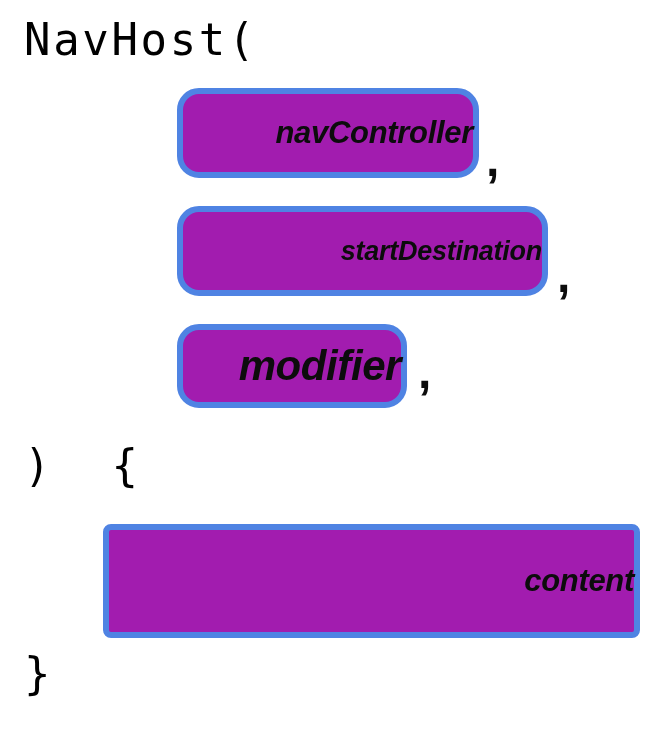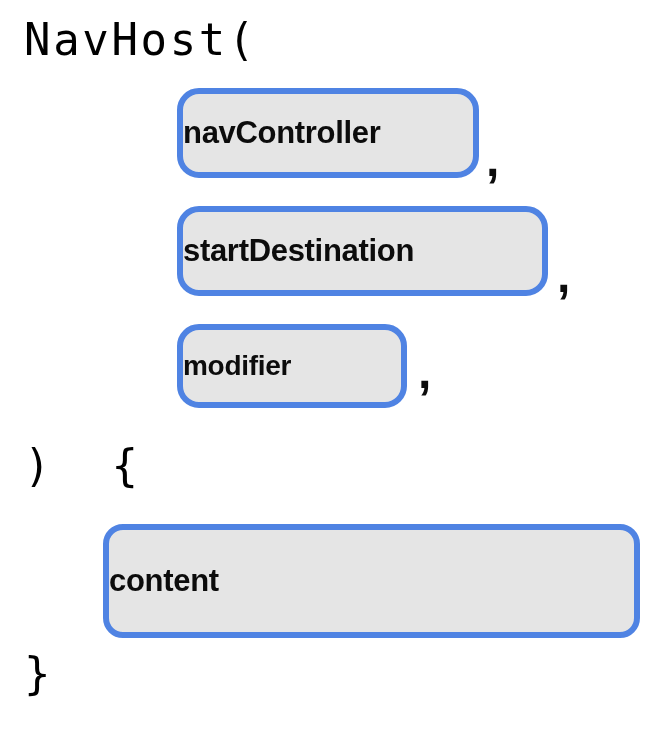--- a/index.html
+++ b/index.html
@@ -52,26 +52,27 @@
     font-size: 44px;
     line-height: 56px;
     font-family: "DejaVu Sans Mono", "Liberation Mono", monospace;
     letter-spacing: 0.06em;
   }
 
   
   .param-pill {
     position: absolute;
     box-sizing: border-box;
-    background: #e5e5e5;
+    background: #a21caf;
     border-style: solid;
     border-color: #4F83E3;
     display: flex;
     align-items: center;
-    justify-content: flex-start;
+    justify-content: flex-end;
+    font-style: italic;
   }
   .param-pill .pill-label {
     font-family: "Liberation Sans", sans-serif;
     font-weight: 700;
     color: #0c0c0c;
     letter-spacing: -0.01em;
     white-space: nowrap;
   }
 
   #pill-navcontroller {
@@ -85,39 +86,39 @@
   #pill-navcontroller .pill-label { font-size: 31px; }
 
   #pill-startdestination {
     left: 177px;
     top: 206px;
     width: 371px;
     height: 90px;
     border-width: 6px;
     border-radius: 22px;
   }
-  #pill-startdestination .pill-label { font-size: 31px; }
+  #pill-startdestination .pill-label { font-size: 27px; }
 
   #pill-modifier {
     left: 177px;
     top: 324px;
     width: 230px;
     height: 84px;
     border-width: 6px;
     border-radius: 22px;
   }
-  #pill-modifier .pill-label { font-size: 28px; }
+  #pill-modifier .pill-label { font-size: 42px; }
 
   #pill-content {
     left: 103px;
     top: 524px;
     width: 537px;
     height: 114px;
     border-width: 6px;
-    border-radius: 20px;
+    border-radius: 8px;
   }
   #pill-content .pill-label { font-size: 31px; }
 
   
   .comma {
     position: absolute;
     font-family: "Liberation Sans", sans-serif;
     font-weight: 700;
     font-size: 48px;
     line-height: 1;

